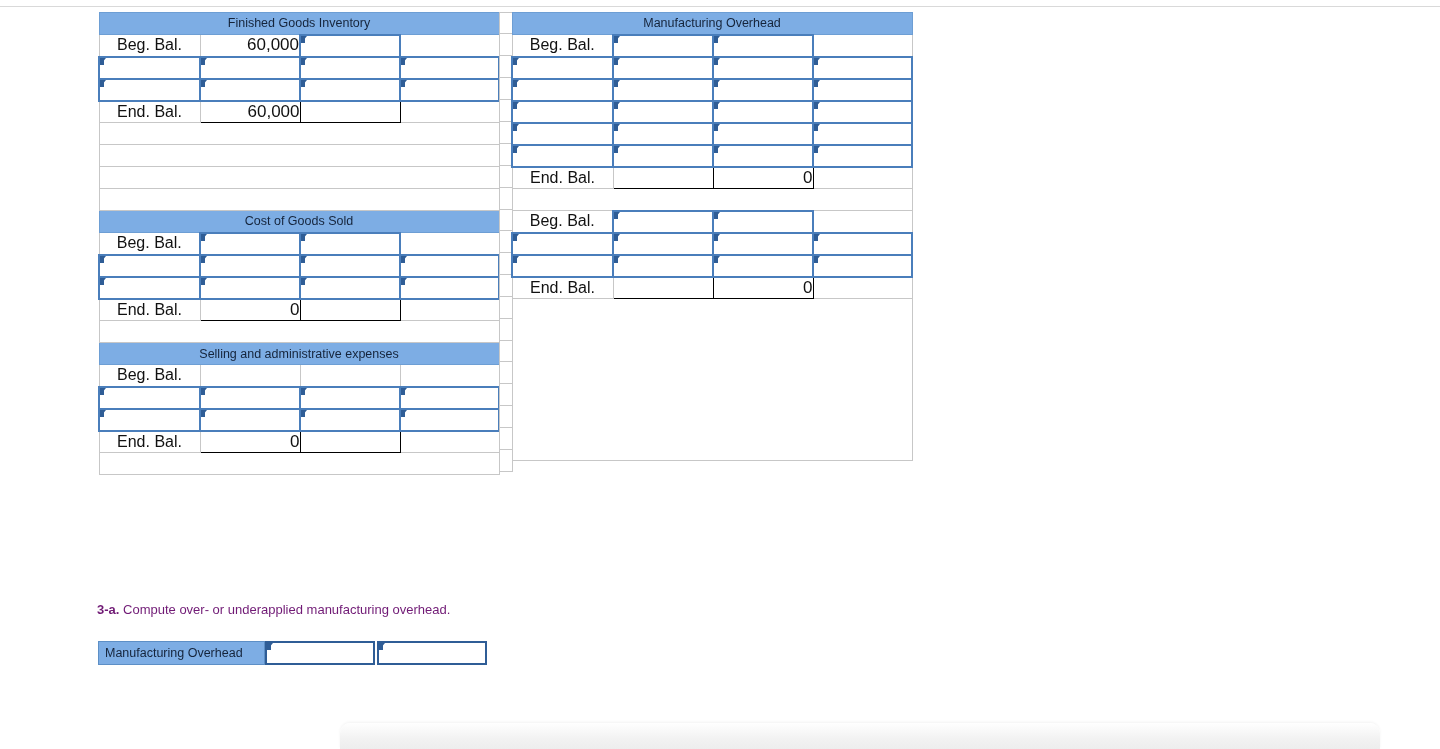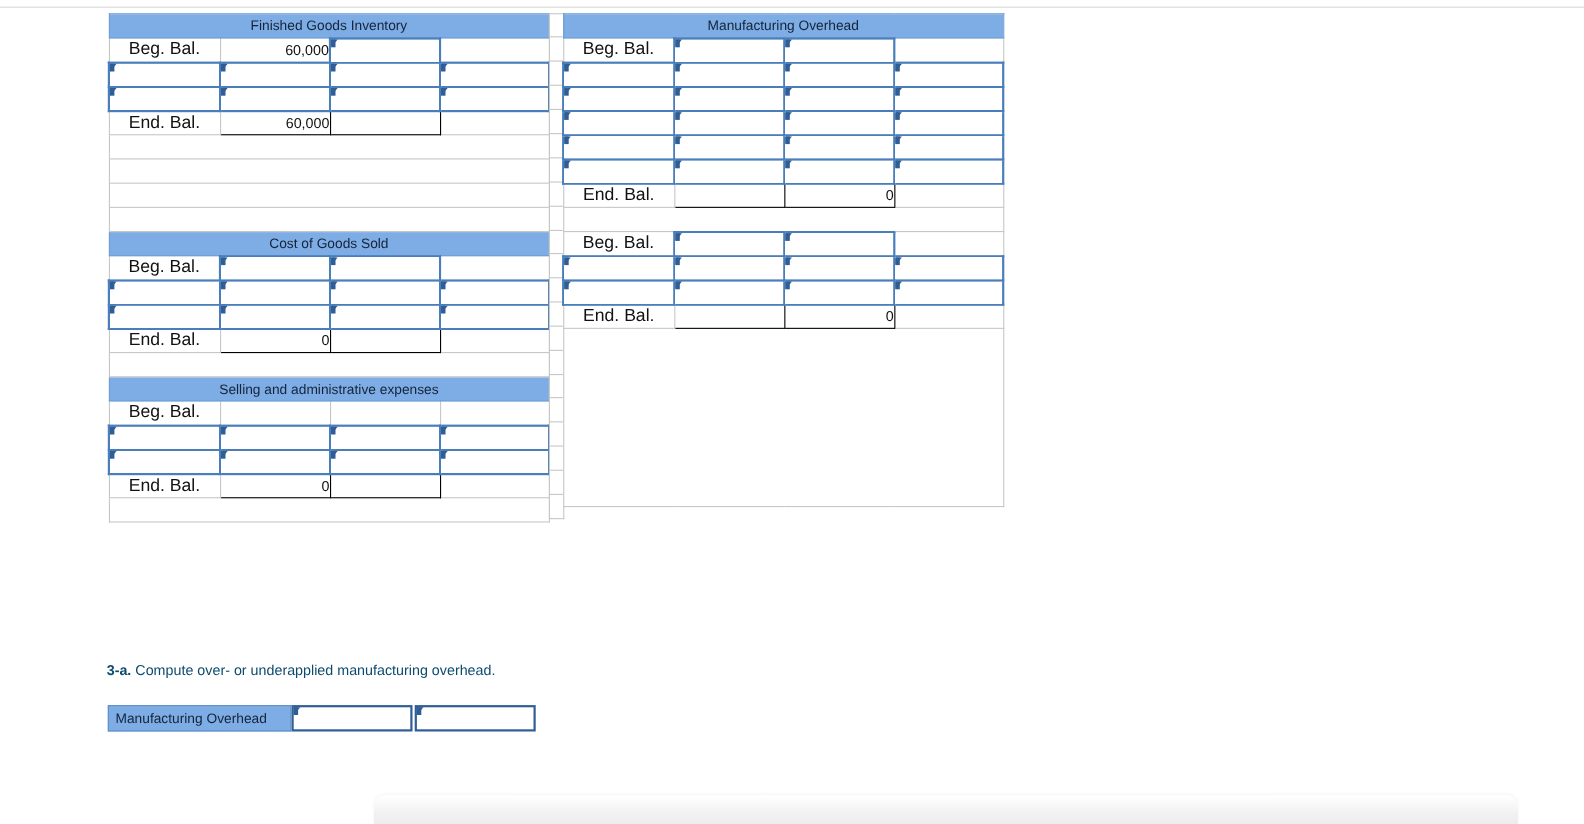--- a/index.html
+++ b/index.html
@@ -48,21 +48,21 @@
   .lbl {
     padding-left: 5px;
     text-align: center;
     font-size: 16px;
     white-space: nowrap;
   }
   
   .num {
     padding-right: 4px;
     text-align: right;
-    font-size: 13px;
+    font-size: 17px;
   }
   .blackbox { border: 1px solid #000 !important; }
 
   
   .inp {
     position: relative;
     border: 2px solid #4a7ebb !important;
     background: #ffffff;
     height: 22px;
   }
@@ -85,21 +85,21 @@
   .blank { background: #ffffff; }
 
   
   .bigblank { border: 1px solid #c7c7c7; background: #fff; }
 
   
   .q3 {
     position: absolute;
     left: 97px; top: 602px;
     font-size: 13px;
-    color: #0c4a6e;
+    color: #701a75;
     white-space: nowrap;
   }
   .q3 b { font-weight: bold; }
 
   .moBox {
     position: absolute;
     left: 98px; top: 641px;
     display: flex;
     align-items: stretch;
     height: 24px;

